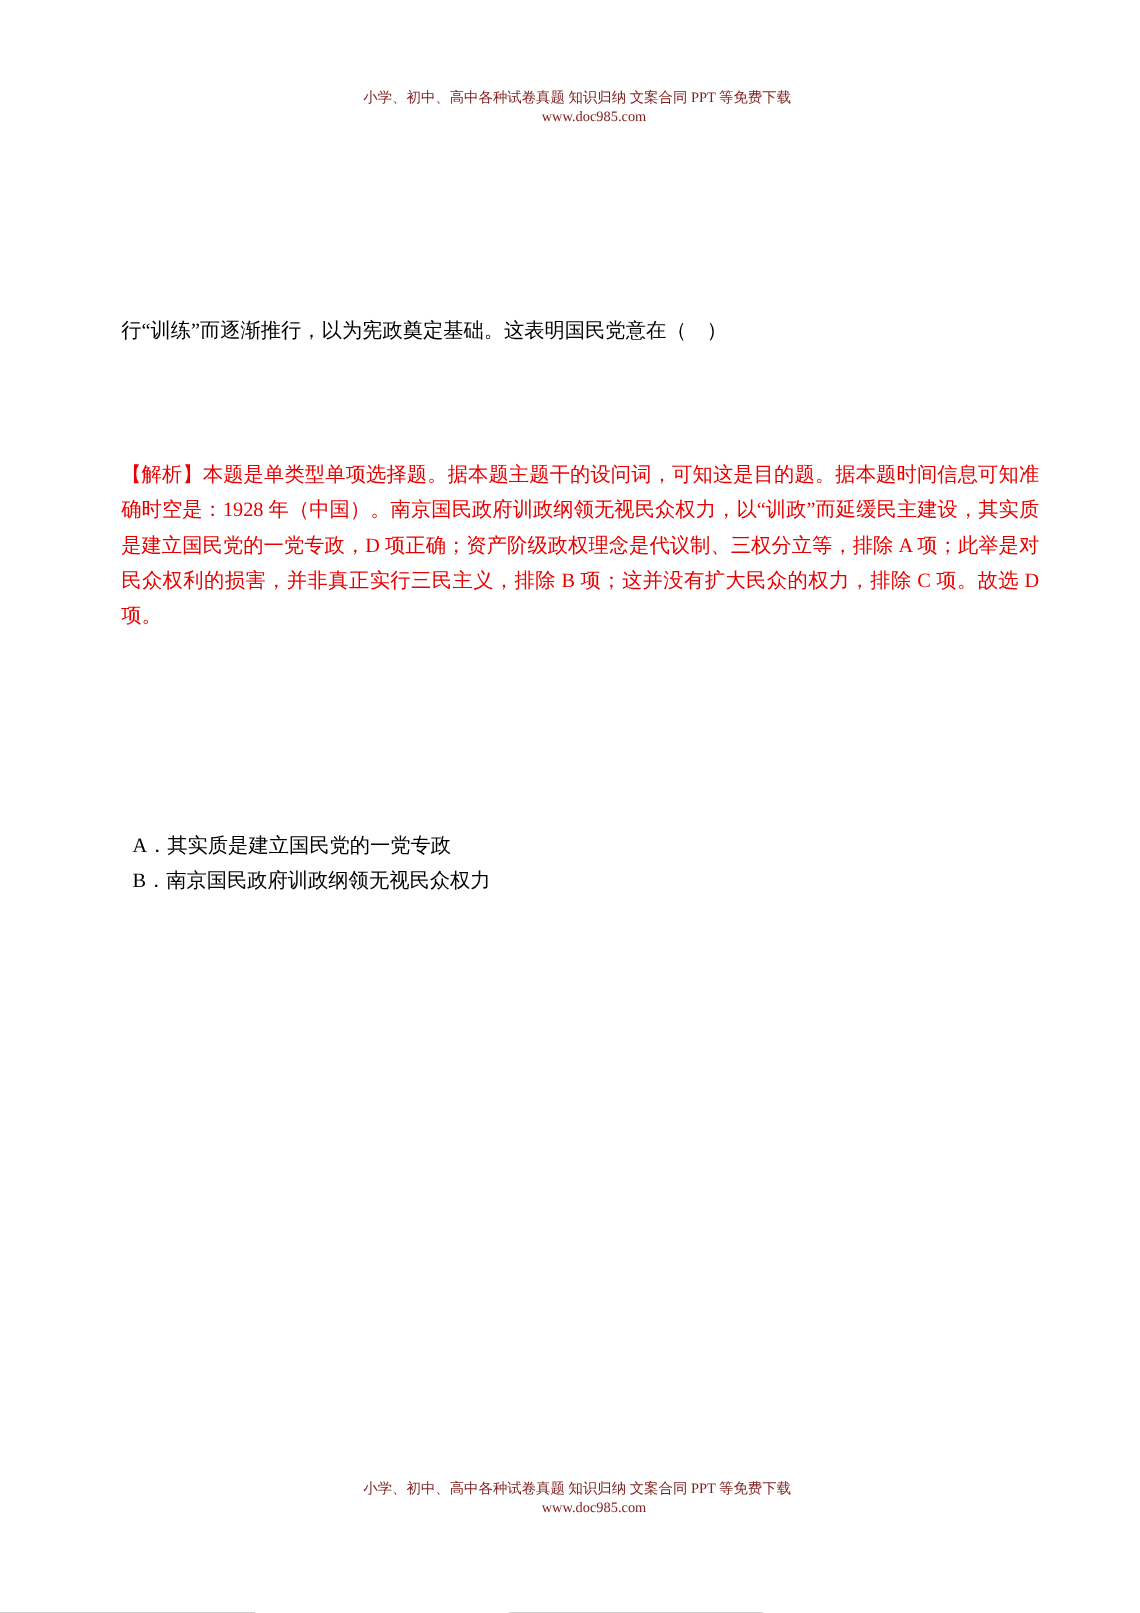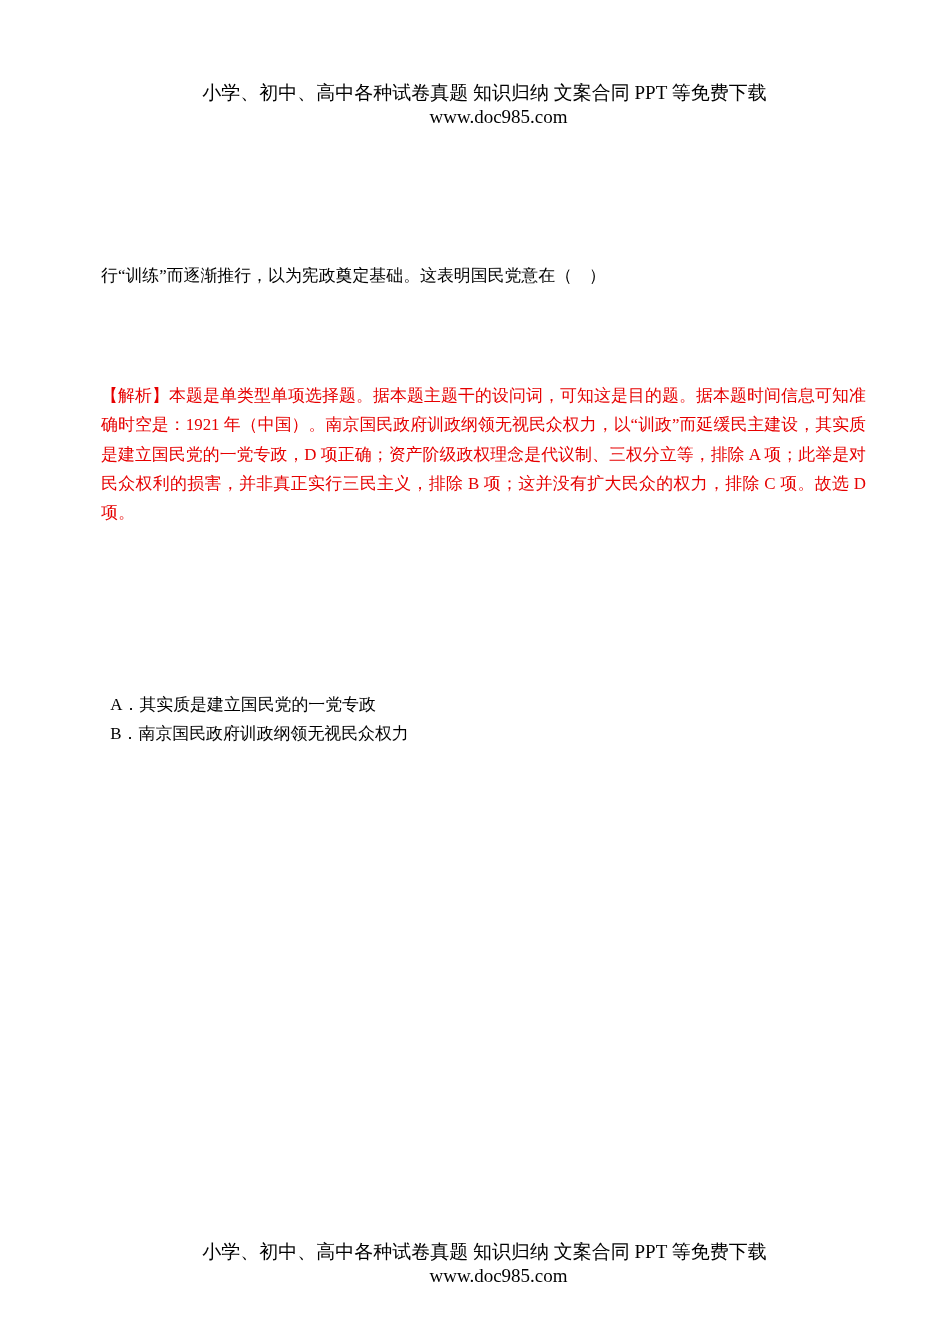--- a/index.html
+++ b/index.html
@@ -4,21 +4,21 @@
 <style>
   html,body { margin:0; padding:0; background:#888; }
   .page {
     position:relative; width:950px; height:1344px; margin:0 auto;
     background:#ffffff; overflow:hidden;
     font-family:"Liberation Serif","DejaVu Serif",serif;
     color:#000;
   }
   .pageline {
     position:absolute; left:0; right:0; text-align:center;
-    font-size:19px; color:#000000; white-space:pre;
+    font-size:12px; color:#7f1d1d; white-space:pre;
   }
   .pageline .url { margin-left:28px; }
   .header { top:58px; }
   .footer { top:1217px; }
   .content {
     position:absolute; top:128px; left:85px; width:797px;
     font-size:16.9px; line-height:29.3px;
     text-align:justify; white-space:pre-wrap;
   }
   .para { margin:16px; }
@@ -35,21 +35,21 @@
 
   <div class="pageline header">
     <span>小学、初中、高中各种试卷真题 知识归纳 文案合同 PPT 等免费下载</span>
     <span class="url">www.doc985.com</span>
   </div>
 
   <div class="content">
 
     
     <p class="para">行“训练”而逐渐推行，以为宪政奠定基础。这表明国民党意在（    ）</p>
-    <p class="para red">【解析】本题是单类型单项选择题。据本题主题干的设问词，可知这是目的题。据本题时间信息可知准确时空是：1921 年（中国）。南京国民政府训政纲领无视民众权力，以“训政”而延缓民主建设，其实质是建立国民党的一党专政，D 项正确；资产阶级政权理念是代议制、三权分立等，排除 A 项；此举是对民众权利的损害，并非真正实行三民主义，排除 B 项；这并没有扩大民众的权力，排除 C 项。故选 D 项。</p>
+    <p class="para red">【解析】本题是单类型单项选择题。据本题主题干的设问词，可知这是目的题。据本题时间信息可知准确时空是：1928 年（中国）。南京国民政府训政纲领无视民众权力，以“训政”而延缓民主建设，其实质是建立国民党的一党专政，D 项正确；资产阶级政权理念是代议制、三权分立等，排除 A 项；此举是对民众权利的损害，并非真正实行三民主义，排除 B 项；这并没有扩大民众的权力，排除 C 项。故选 D 项。</p>
 
     
     <div class="optrow">
       <span class="optL">A．其实质是建立国民党的一党专政</span>
       <span class="optR">B．南京国民政府训政纲领无视民众权力</span>
     </div>
     <div class="optrow">
       
       
     </div>

